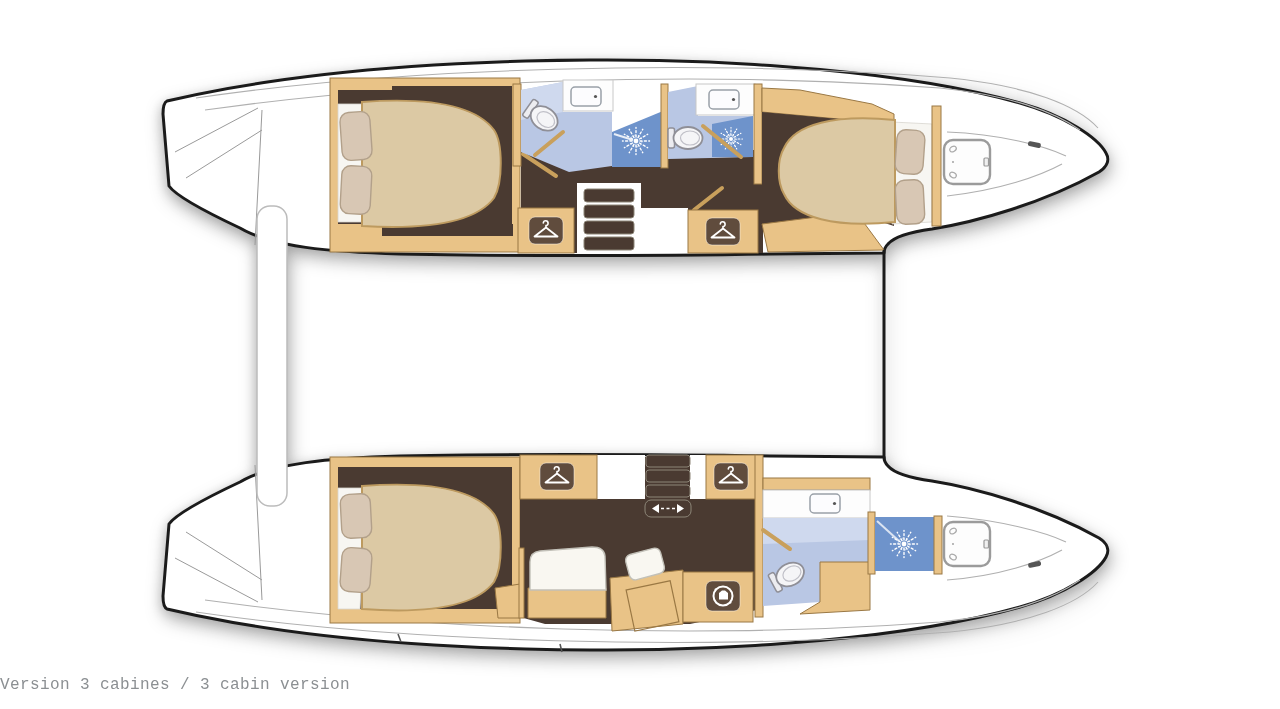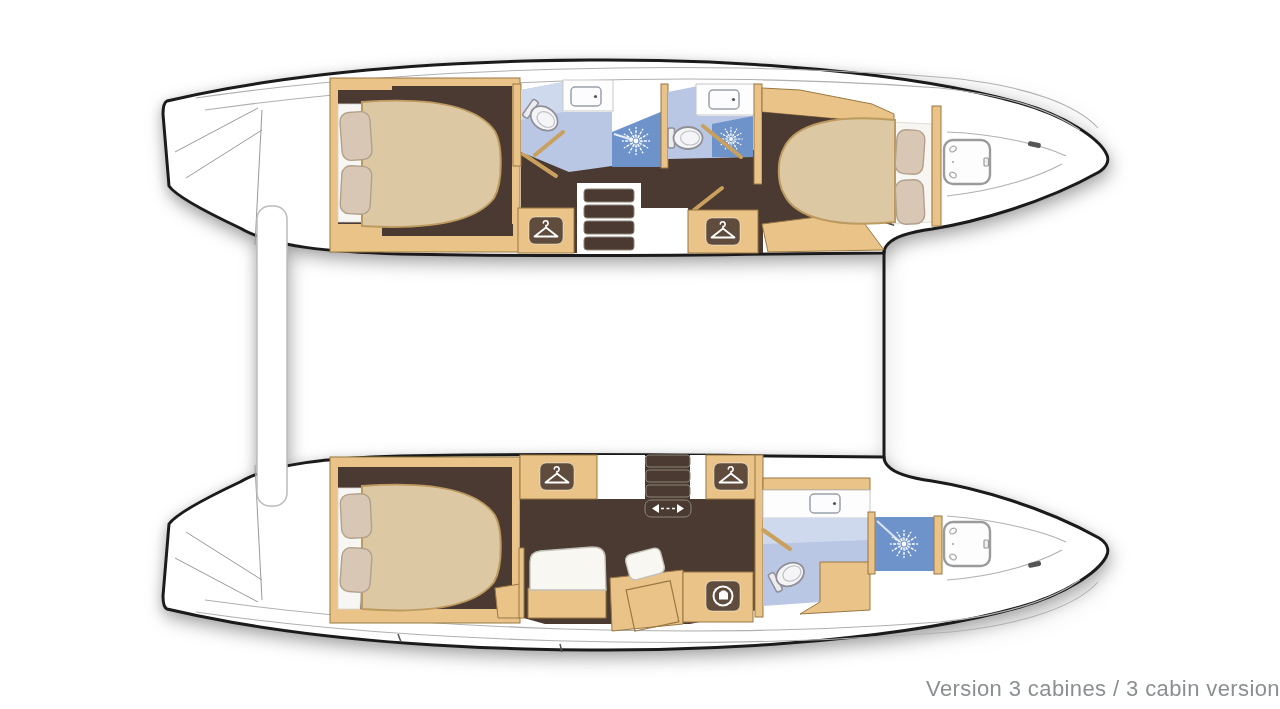--- a/index.html
+++ b/index.html
@@ -19,22 +19,22 @@
   .bath{fill:var(--c-bath,#b9c7e4);}
   .bathlight{fill:var(--c-bath-light,#cfd9ee);}
   .shower{fill:var(--c-shower,#6e93cb);}
   .white{fill:#ffffff;}
   .counter{fill:#fdfdfd;stroke:#c8c8c8;stroke-width:1;}
   .iconbox{fill:var(--c-icon-bg,#604c3d);stroke:rgba(255,255,255,0.45);stroke-width:1;}
   .door{stroke:var(--c-door,#c9a05c);stroke-width:4;stroke-linecap:round;fill:none;}
   .seatw{fill:#f9f7f1;stroke:#c2c0b8;stroke-width:1.4;}
   .beam{fill:#ffffff;stroke:var(--c-beam-edge,#bcbcbc);stroke-width:1.5;}
   .tick{stroke:#555;stroke-width:1.5;}
-  .caption{position:absolute;left:0;right:0;top:676px;text-align:right;
-    font-size:22px;letter-spacing:0.4px;color:var(--c-caption,#8b8f92);}
+  .caption{position:absolute;left:0;right:0;top:676px;text-align:left;
+    font-size:16px;letter-spacing:0.4px;color:var(--c-caption,#8b8f92);font-family:Liberation Mono, monospace;}
 </style>
 </head>
 <body>
 
 <div class="stage">
 <svg width="1280" height="709" viewBox="0 0 1280 709">
   <defs>
     <g id="sunburst">
       <circle r="2.4" fill="#fff"></circle>
       <circle r="6" fill="none" stroke="#fff" stroke-width="1" stroke-dasharray="1.5 2.2"></circle>

